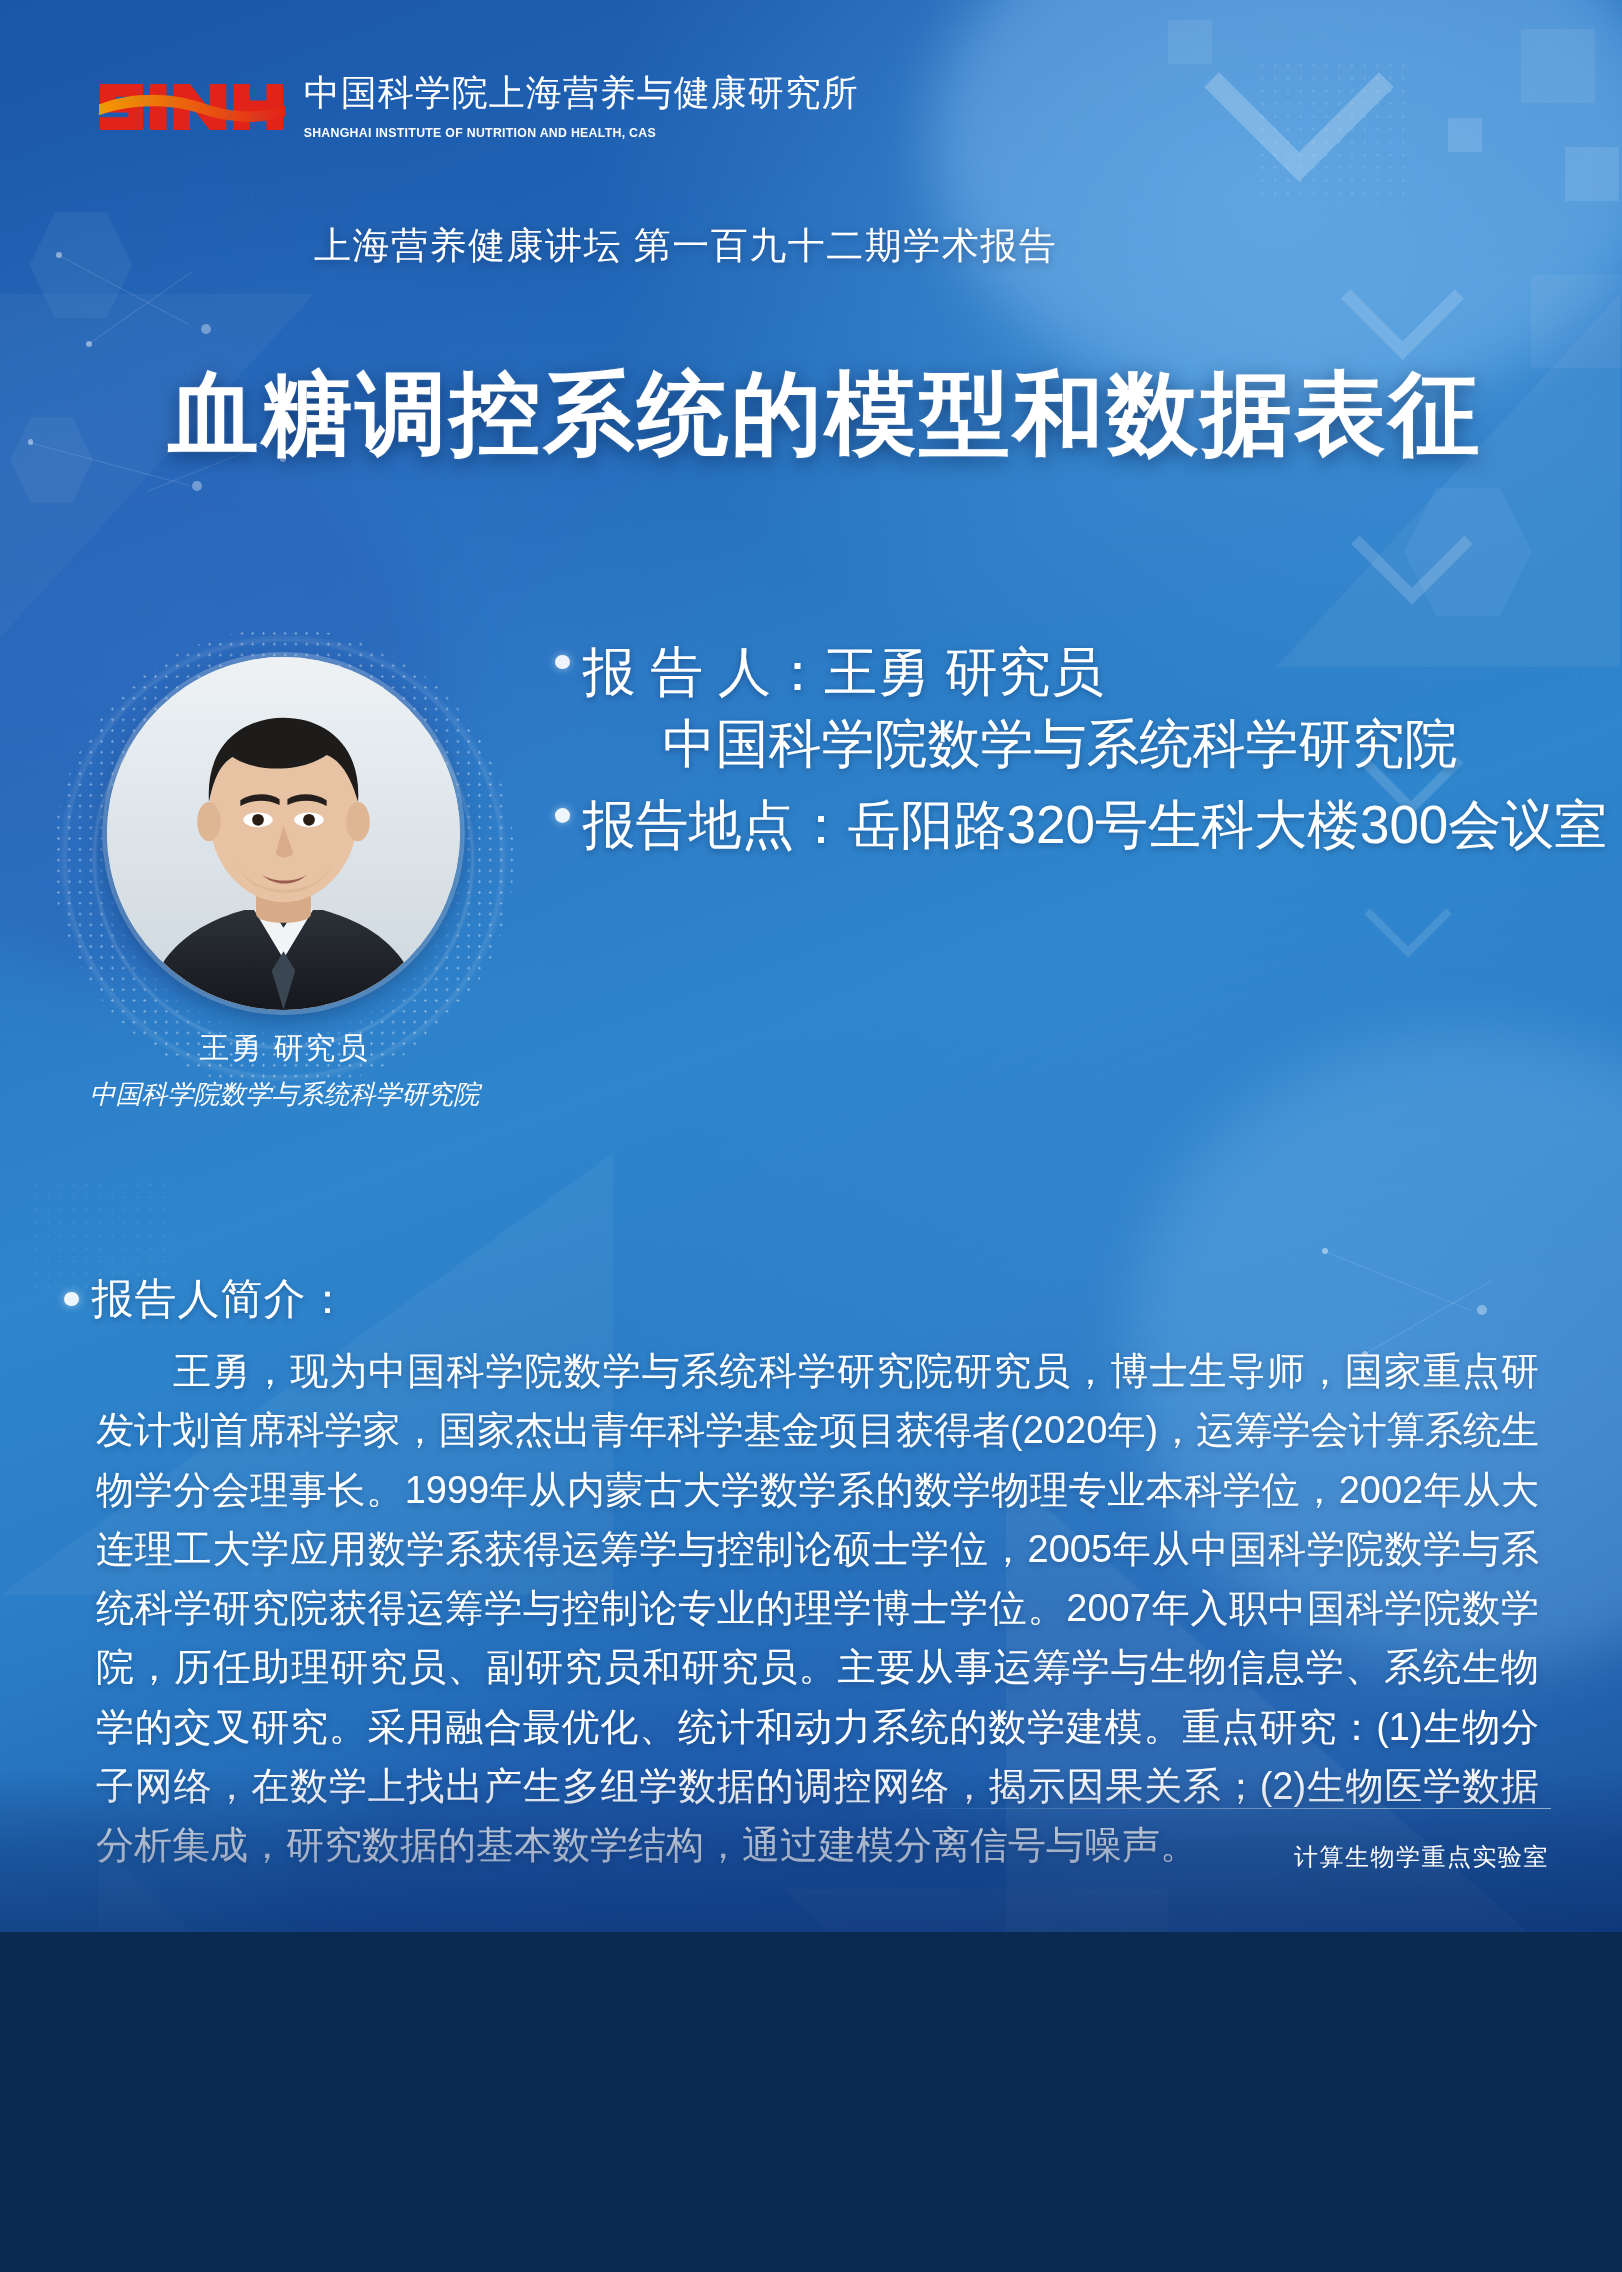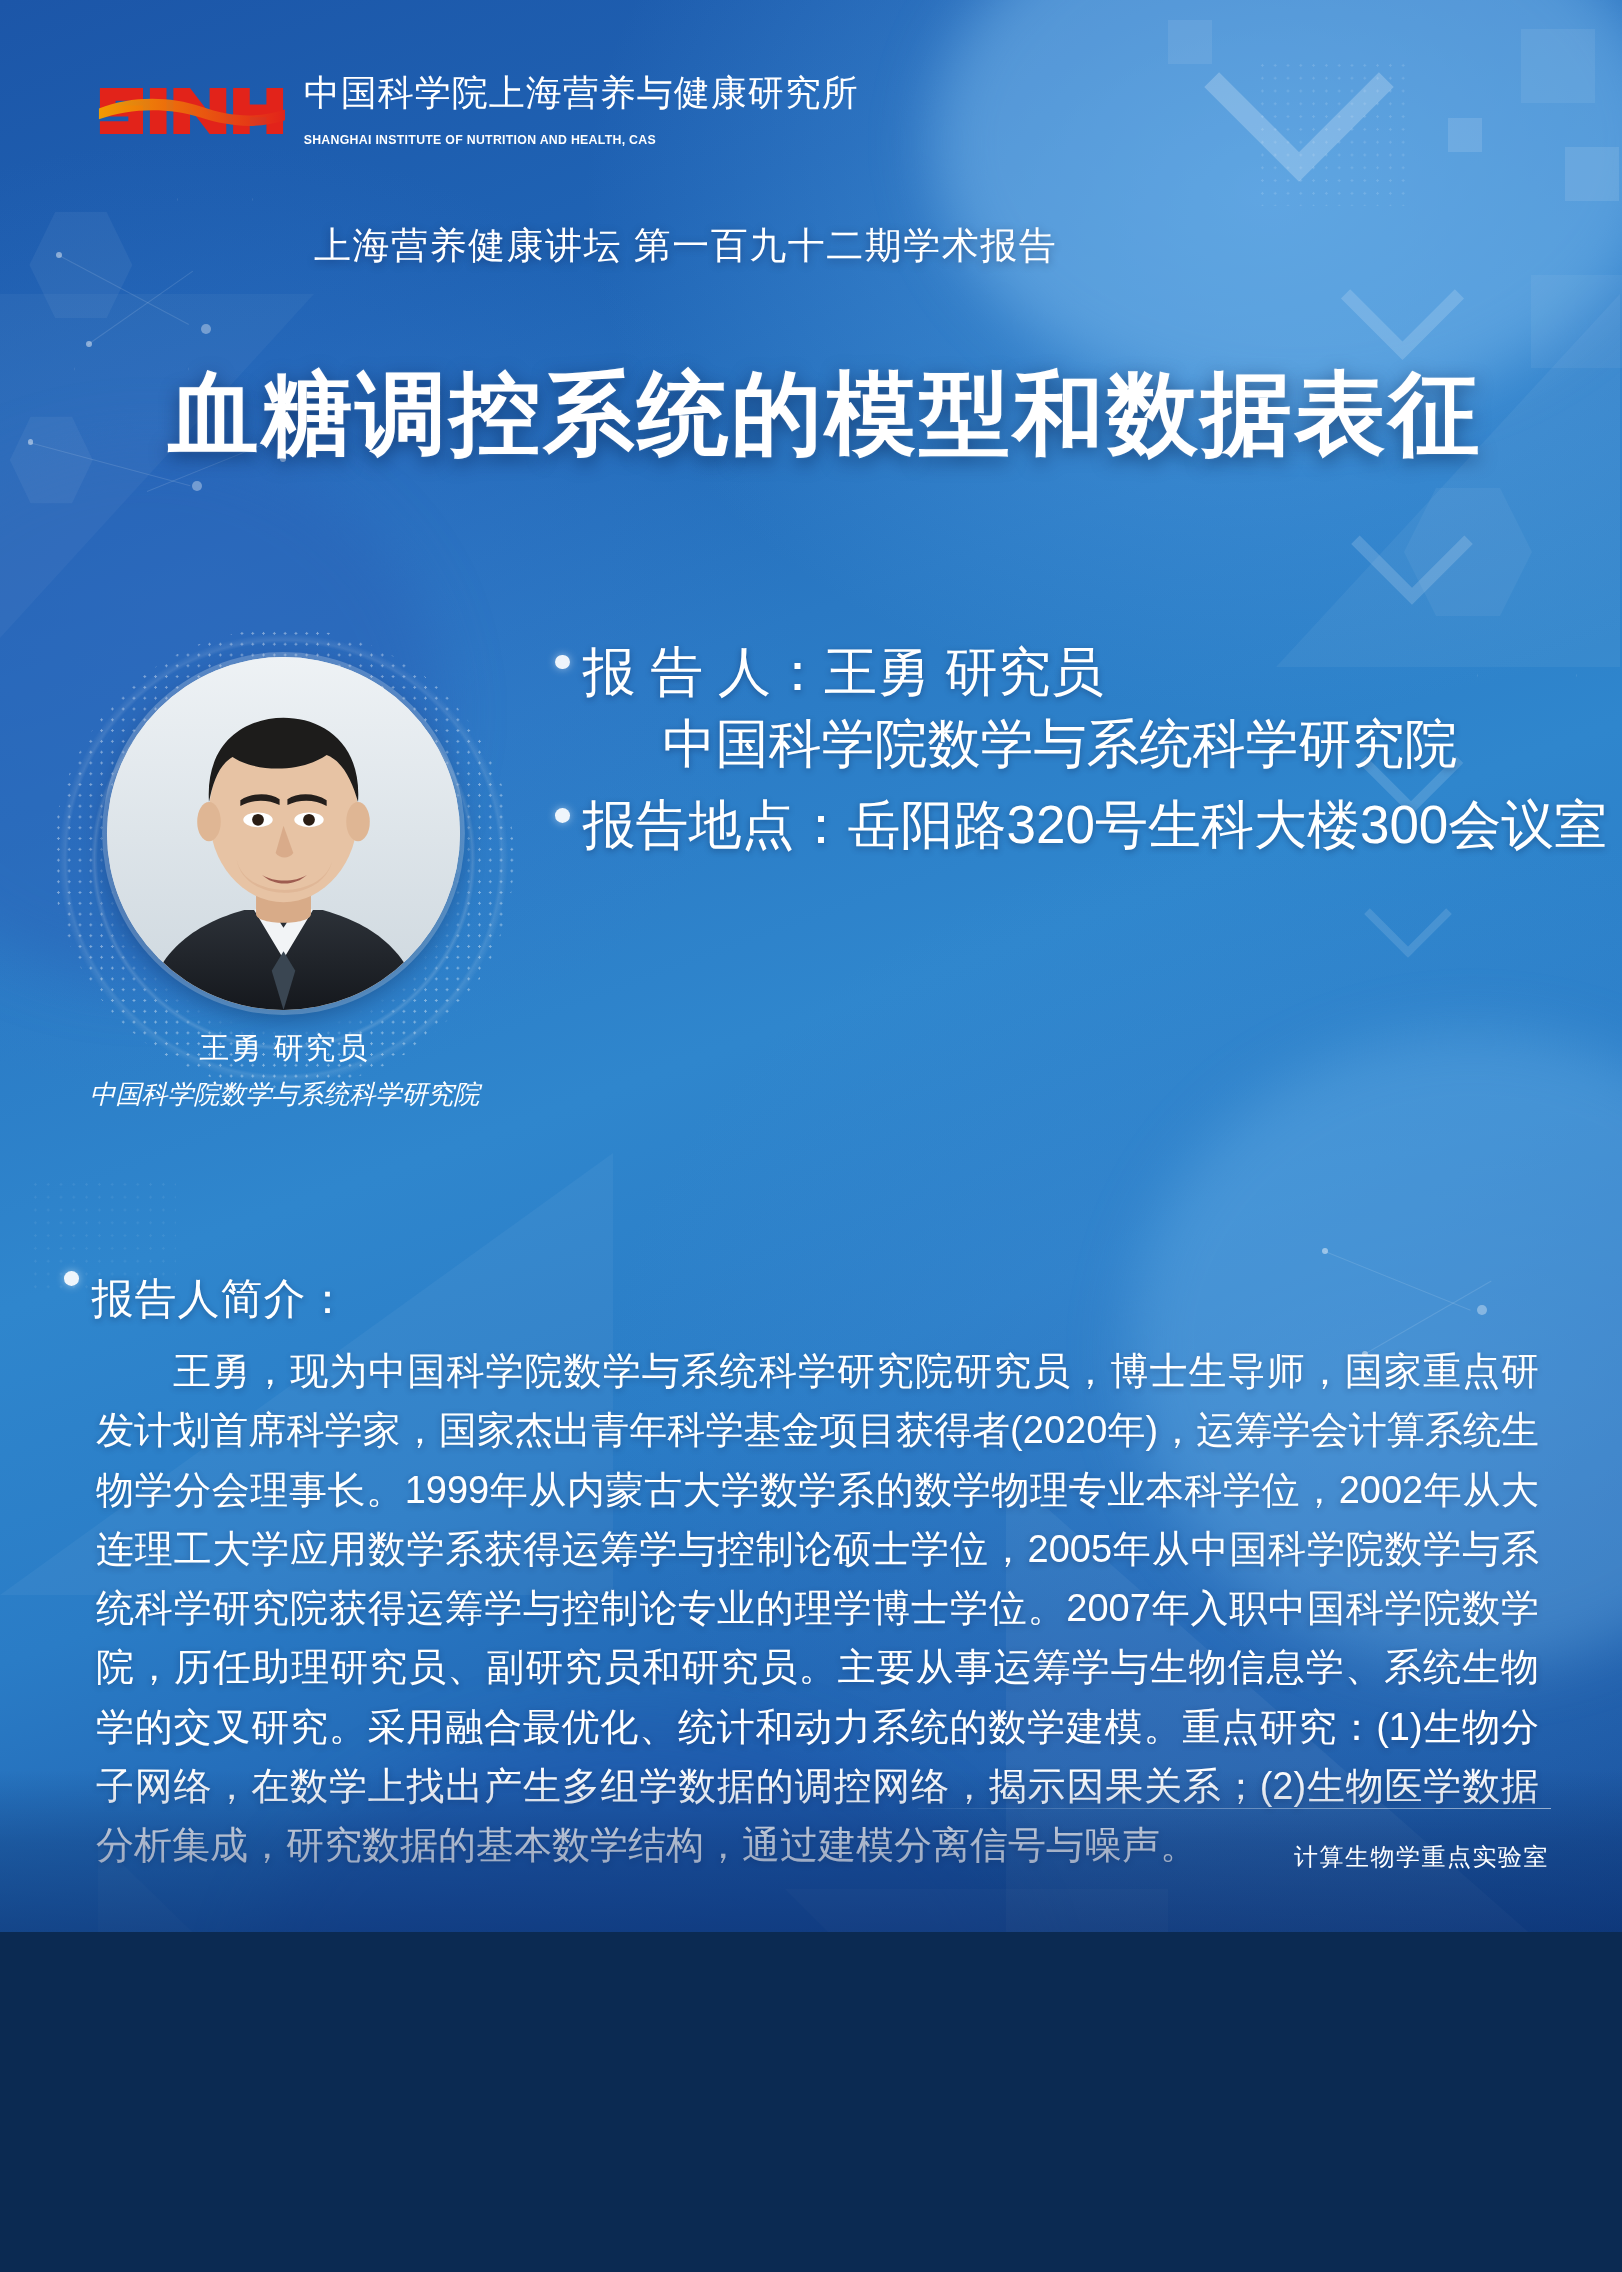--- a/index.html
+++ b/index.html
@@ -92,21 +92,21 @@
   .logo-cn {
     font-size: 36px;
     letter-spacing: 1px;
     line-height: 1.05;
     white-space: nowrap;
     font-weight: 500;
   }
   .logo-en {
     font-size: 12.3px;
     letter-spacing: 0.3px;
-    margin-top: 21px;
+    margin-top: 14px;
     white-space: nowrap;
     font-weight: 700;
   }
 
   
   .series-line {
     position: absolute;
     left: 314px;
     top: 221px;
     color: #ffffff;
@@ -225,20 +225,21 @@
     margin-top: 2.9px;
     margin-left: 80px;
   }
 
   
   .bio-head {
     position: absolute;
     left: 64px;
     top: 1271px;
     display: flex;
+    align-items: center;
   }
   .bio-head .bullet {
     margin-top: 0;
     width: 14.7px;
     height: 14.7px;
     margin-right: 12.8px;
   }
   .bio-head-text {
     color: #ffffff;
     font-size: 42px;

